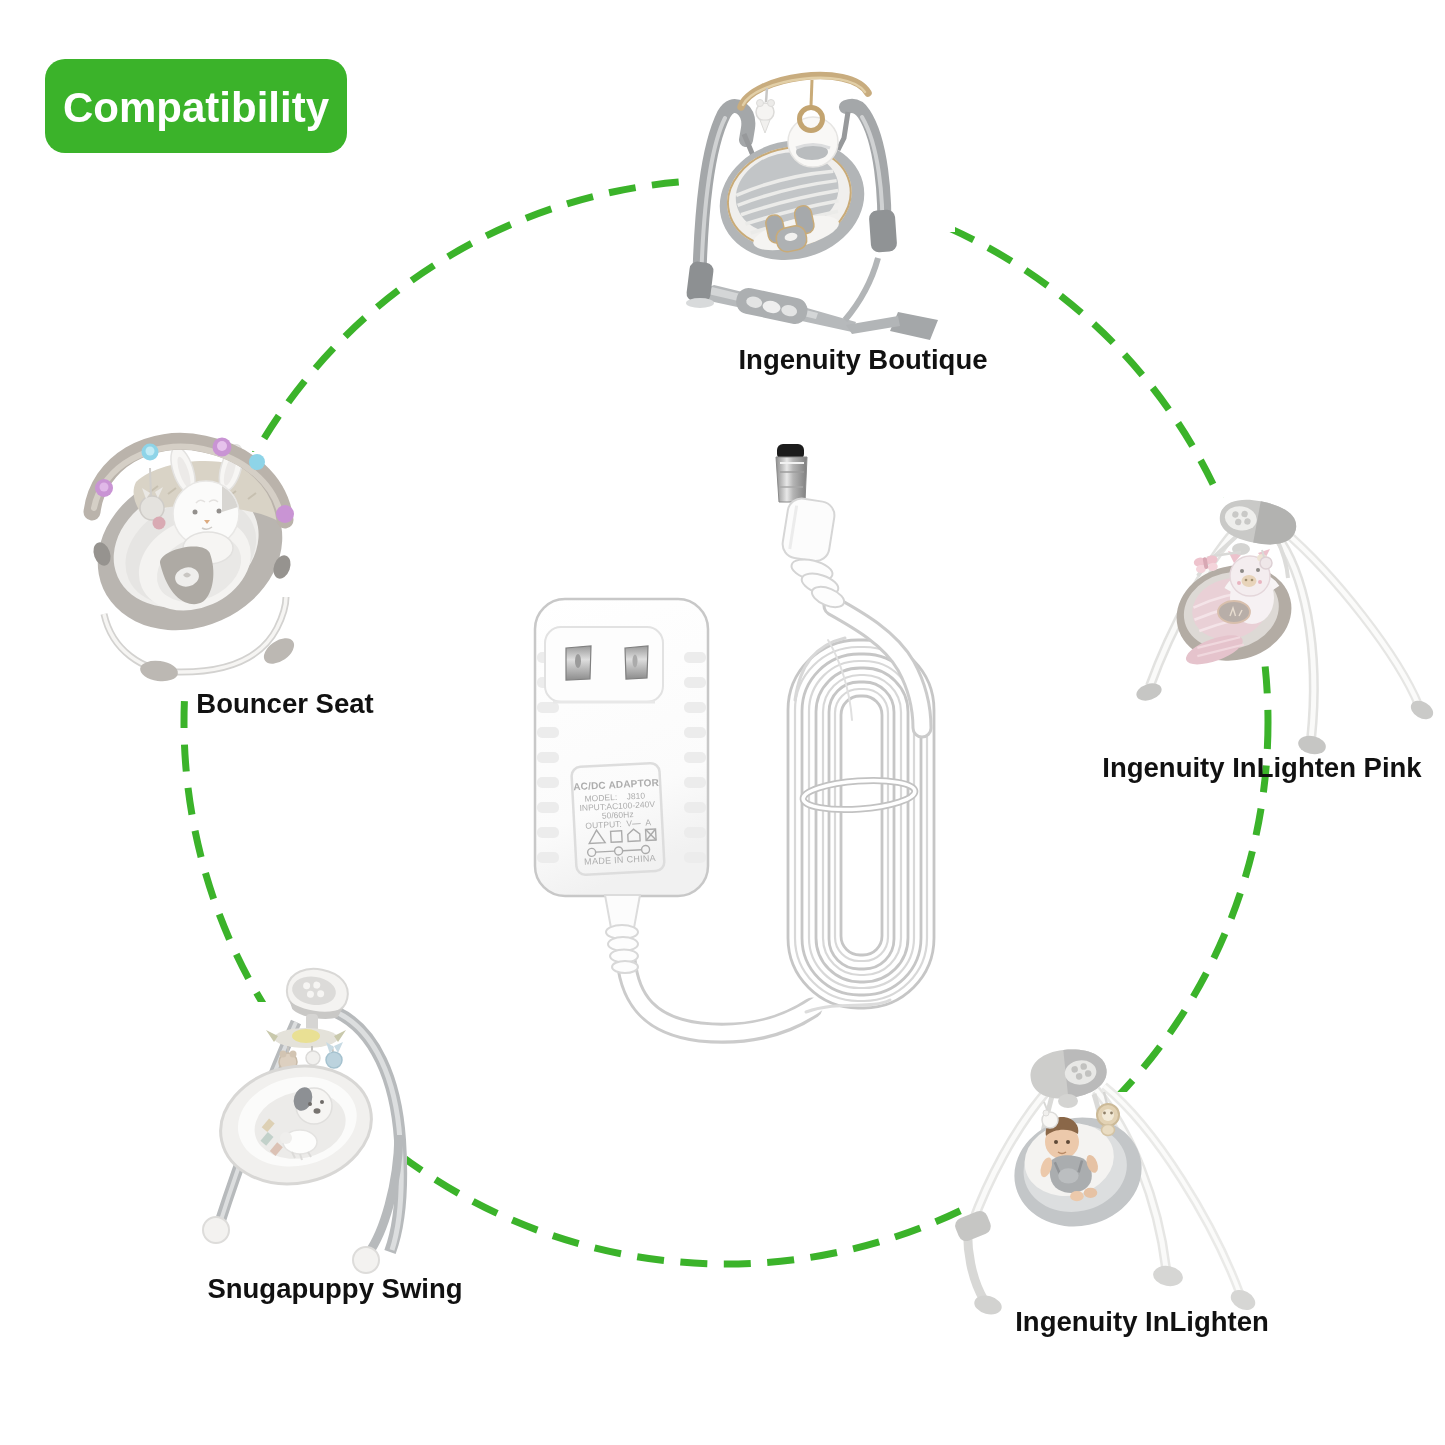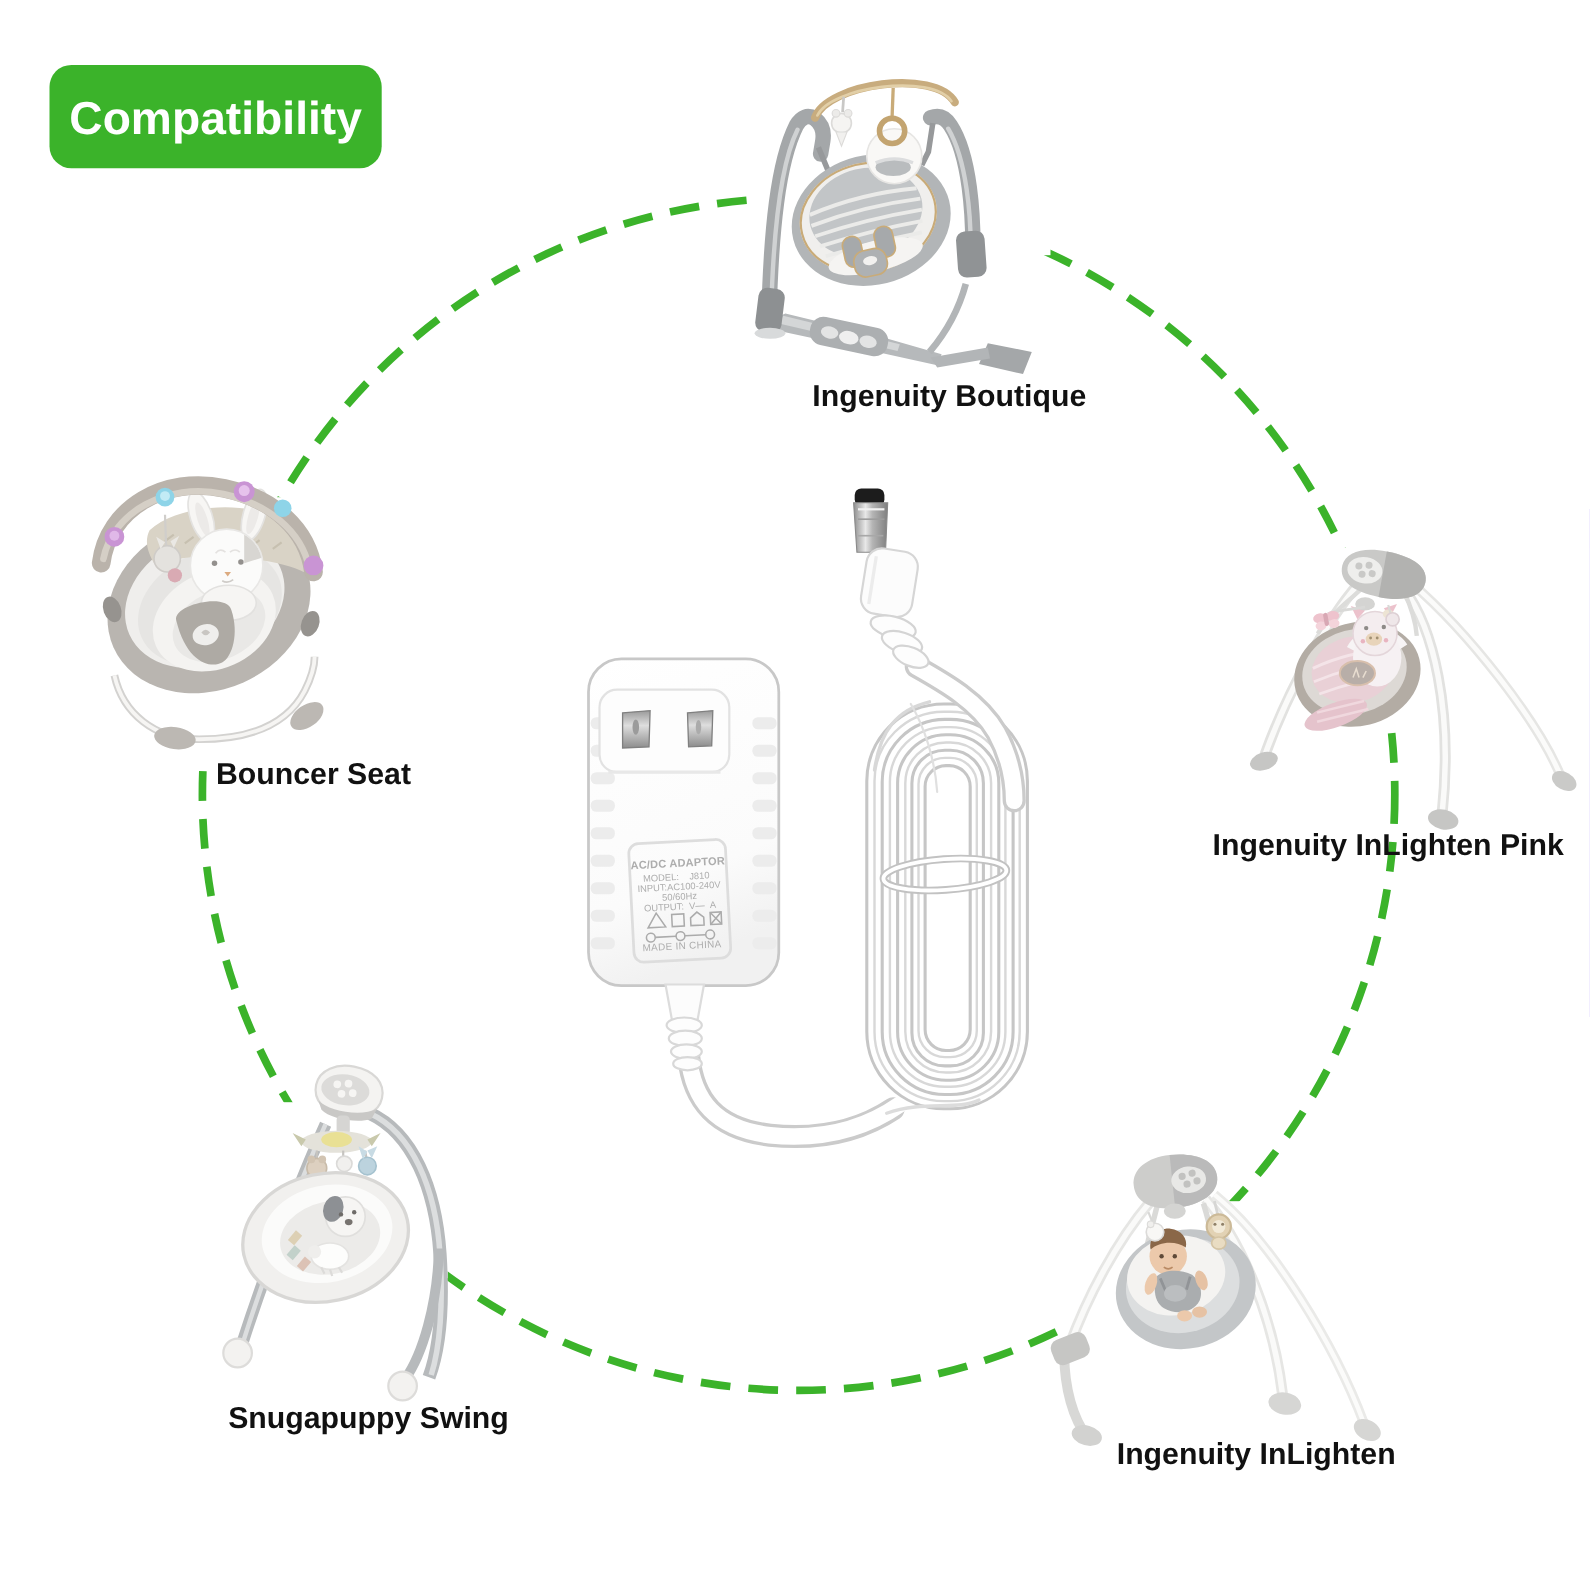--- a/index.html
+++ b/index.html
@@ -1,16 +1,16 @@
 <!DOCTYPE html>
 <html><head>
 <meta charset="utf-8">
 <style>
 html,body{margin:0;padding:0;background:#ffffff;}
-#stage{position:relative;width:1445px;height:1445px;background:#c4b5fd;overflow:hidden;
+#stage{position:relative;width:1445px;height:1445px;background:#ec4899;overflow:hidden;
 font-family:"Liberation Sans", sans-serif;}
 </style>
 </head>
 <body>
 <div id="stage">
 <svg width="1445" height="1445" viewBox="0 0 1445 1445" xmlns="http://www.w3.org/2000/svg">
 <rect x="0" y="0" width="1445" height="1445" fill="#ffffff"></rect>
 
 <circle cx="726" cy="722" r="542" fill="none" stroke="#3bb32a" stroke-width="7" stroke-dasharray="27 16.5"></circle>
 

